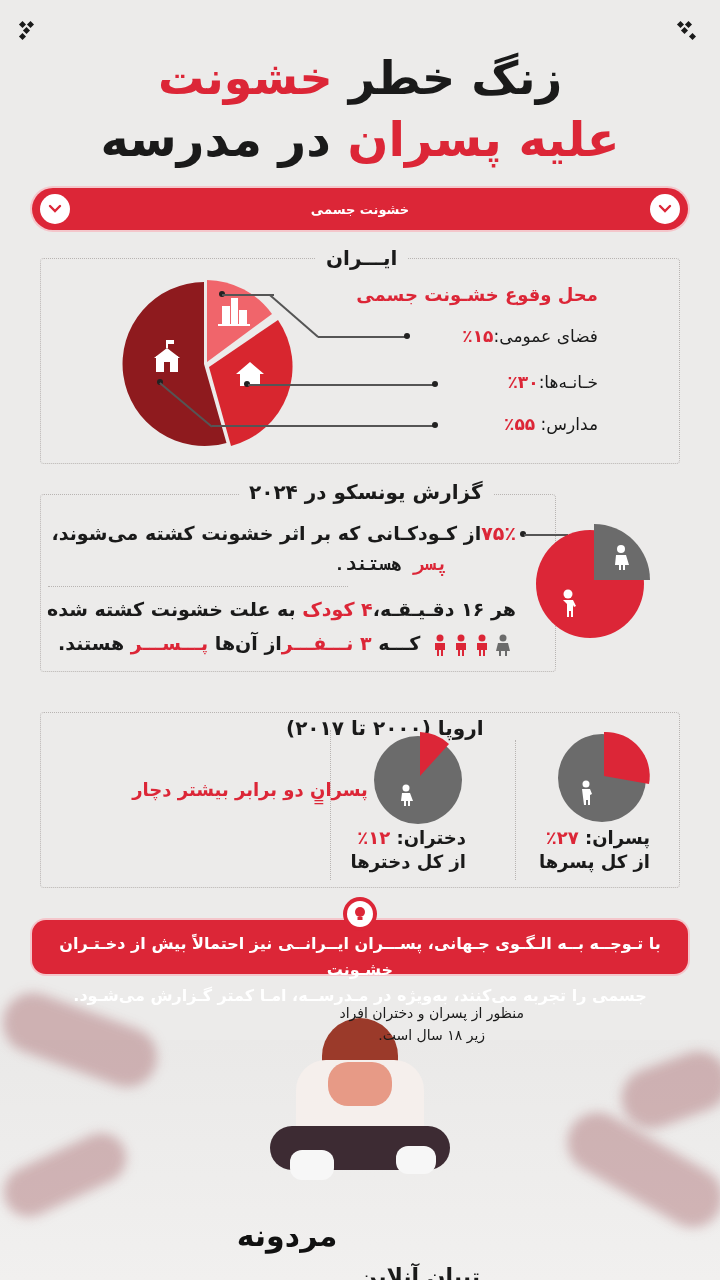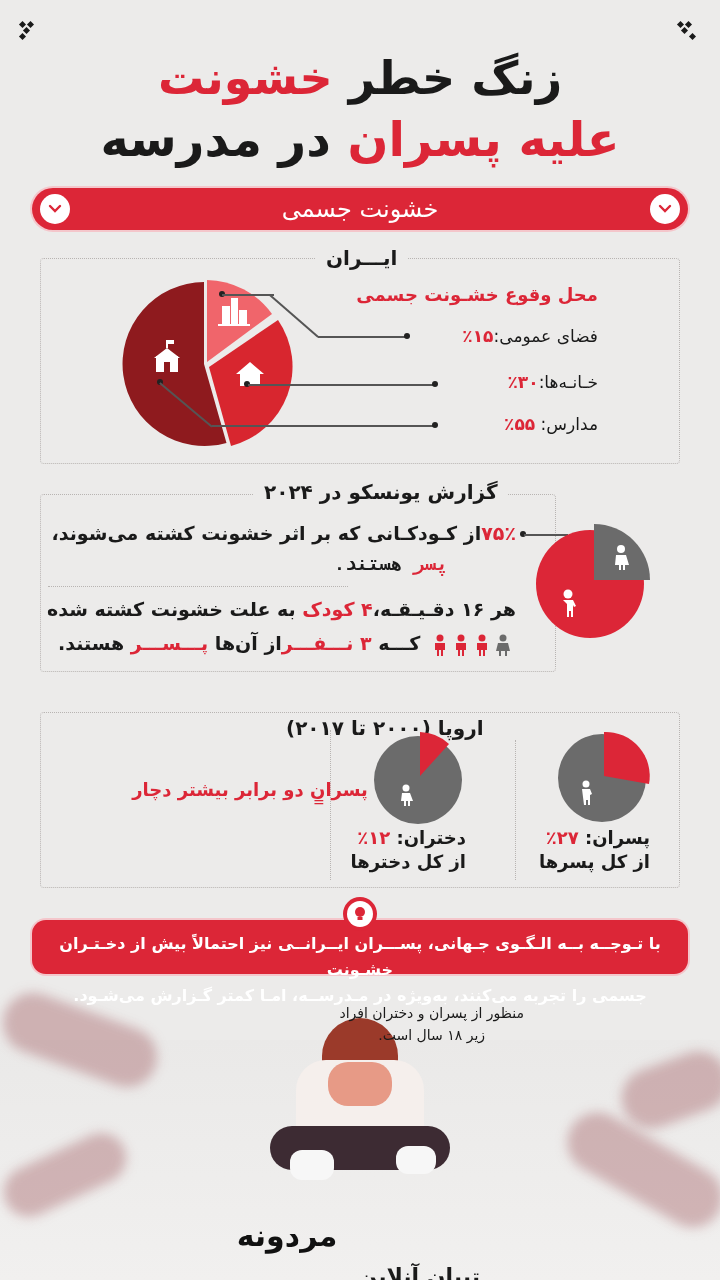--- a/index.html
+++ b/index.html
@@ -21,21 +21,21 @@
   .title { position: absolute; left: 0; right: 0; text-align: center; font-weight: 900; direction: rtl; }
   .title-1 { top: 48px; font-size: 46px; line-height: 60px; }
   .title-2 { top: 108px; font-size: 48px; line-height: 62px; }
 
   
   .banner {
     position: absolute; left: 32px; top: 188px; width: 656px; height: 42px;
     background: #dc2637; border-radius: 21px; box-shadow: 0 0 0 2px #f4c6cb;
     display: flex; align-items: center; justify-content: center;
   }
-  .banner-label { color: #fff; font-weight: normal; font-size: 24px; direction: rtl; }
+  .banner-label { color: #fff; font-weight: bold; font-size: 13px; direction: rtl; }
   .chev-btn {
     position: absolute; top: 6px; width: 30px; height: 30px; border-radius: 50%;
     background: #fff; display: flex; align-items: center; justify-content: center;
   }
   .chev-btn svg { width: 14px; height: 10px; }
 
   
   .dotbox { position: absolute; border: 1.5px dotted #b8b4b2; border-radius: 4px; }
   .box-head {
     position: absolute; background: #ecebea; padding: 0 10px; font-weight: 900;
@@ -186,21 +186,21 @@
   <span>فضای عمومی:</span><b>۱۵٪</b>
 </div>
 <div class="legend-row" style="top:372px;">
   <span>خـانـه‌ها:</span><b>۳۰٪</b>
 </div>
 <div class="legend-row" style="top:414px;">
   <span>مدارس:</span> <b>۵۵٪</b>
 </div>
 
 <div class="dotbox" style="left:40px;top:494px;width:516px;height:178px;"></div>
-<div class="box-head" style="left:254px;top:480px;">گزارش یونسکو در ۲۰۲۴</div>
+<div class="box-head" style="left:239px;top:480px;">گزارش یونسکو در ۲۰۲۴</div>
 
 <div class="u-text" style="top:522px;right:204px;">
   <b>۷۵٪</b><span>از کـودکـانی که بر اثر خشونت کشته می‌شوند،</span>
 </div>
 <div class="u-text" style="top:552px;right:272px;font-family:Liberation Mono, monospace;">
   <b>پسر</b> <span>هستند.</span>
 </div>
 <div class="sep-dots" style="left:48px;top:586px;width:300px;"></div>
 <div class="u-text" style="top:598px;right:204px;">
   <span>هر ۱۶ دقـیـقـه،</span><b>۴ کودک</b> <span>به علت خشونت کشته شده</span>

